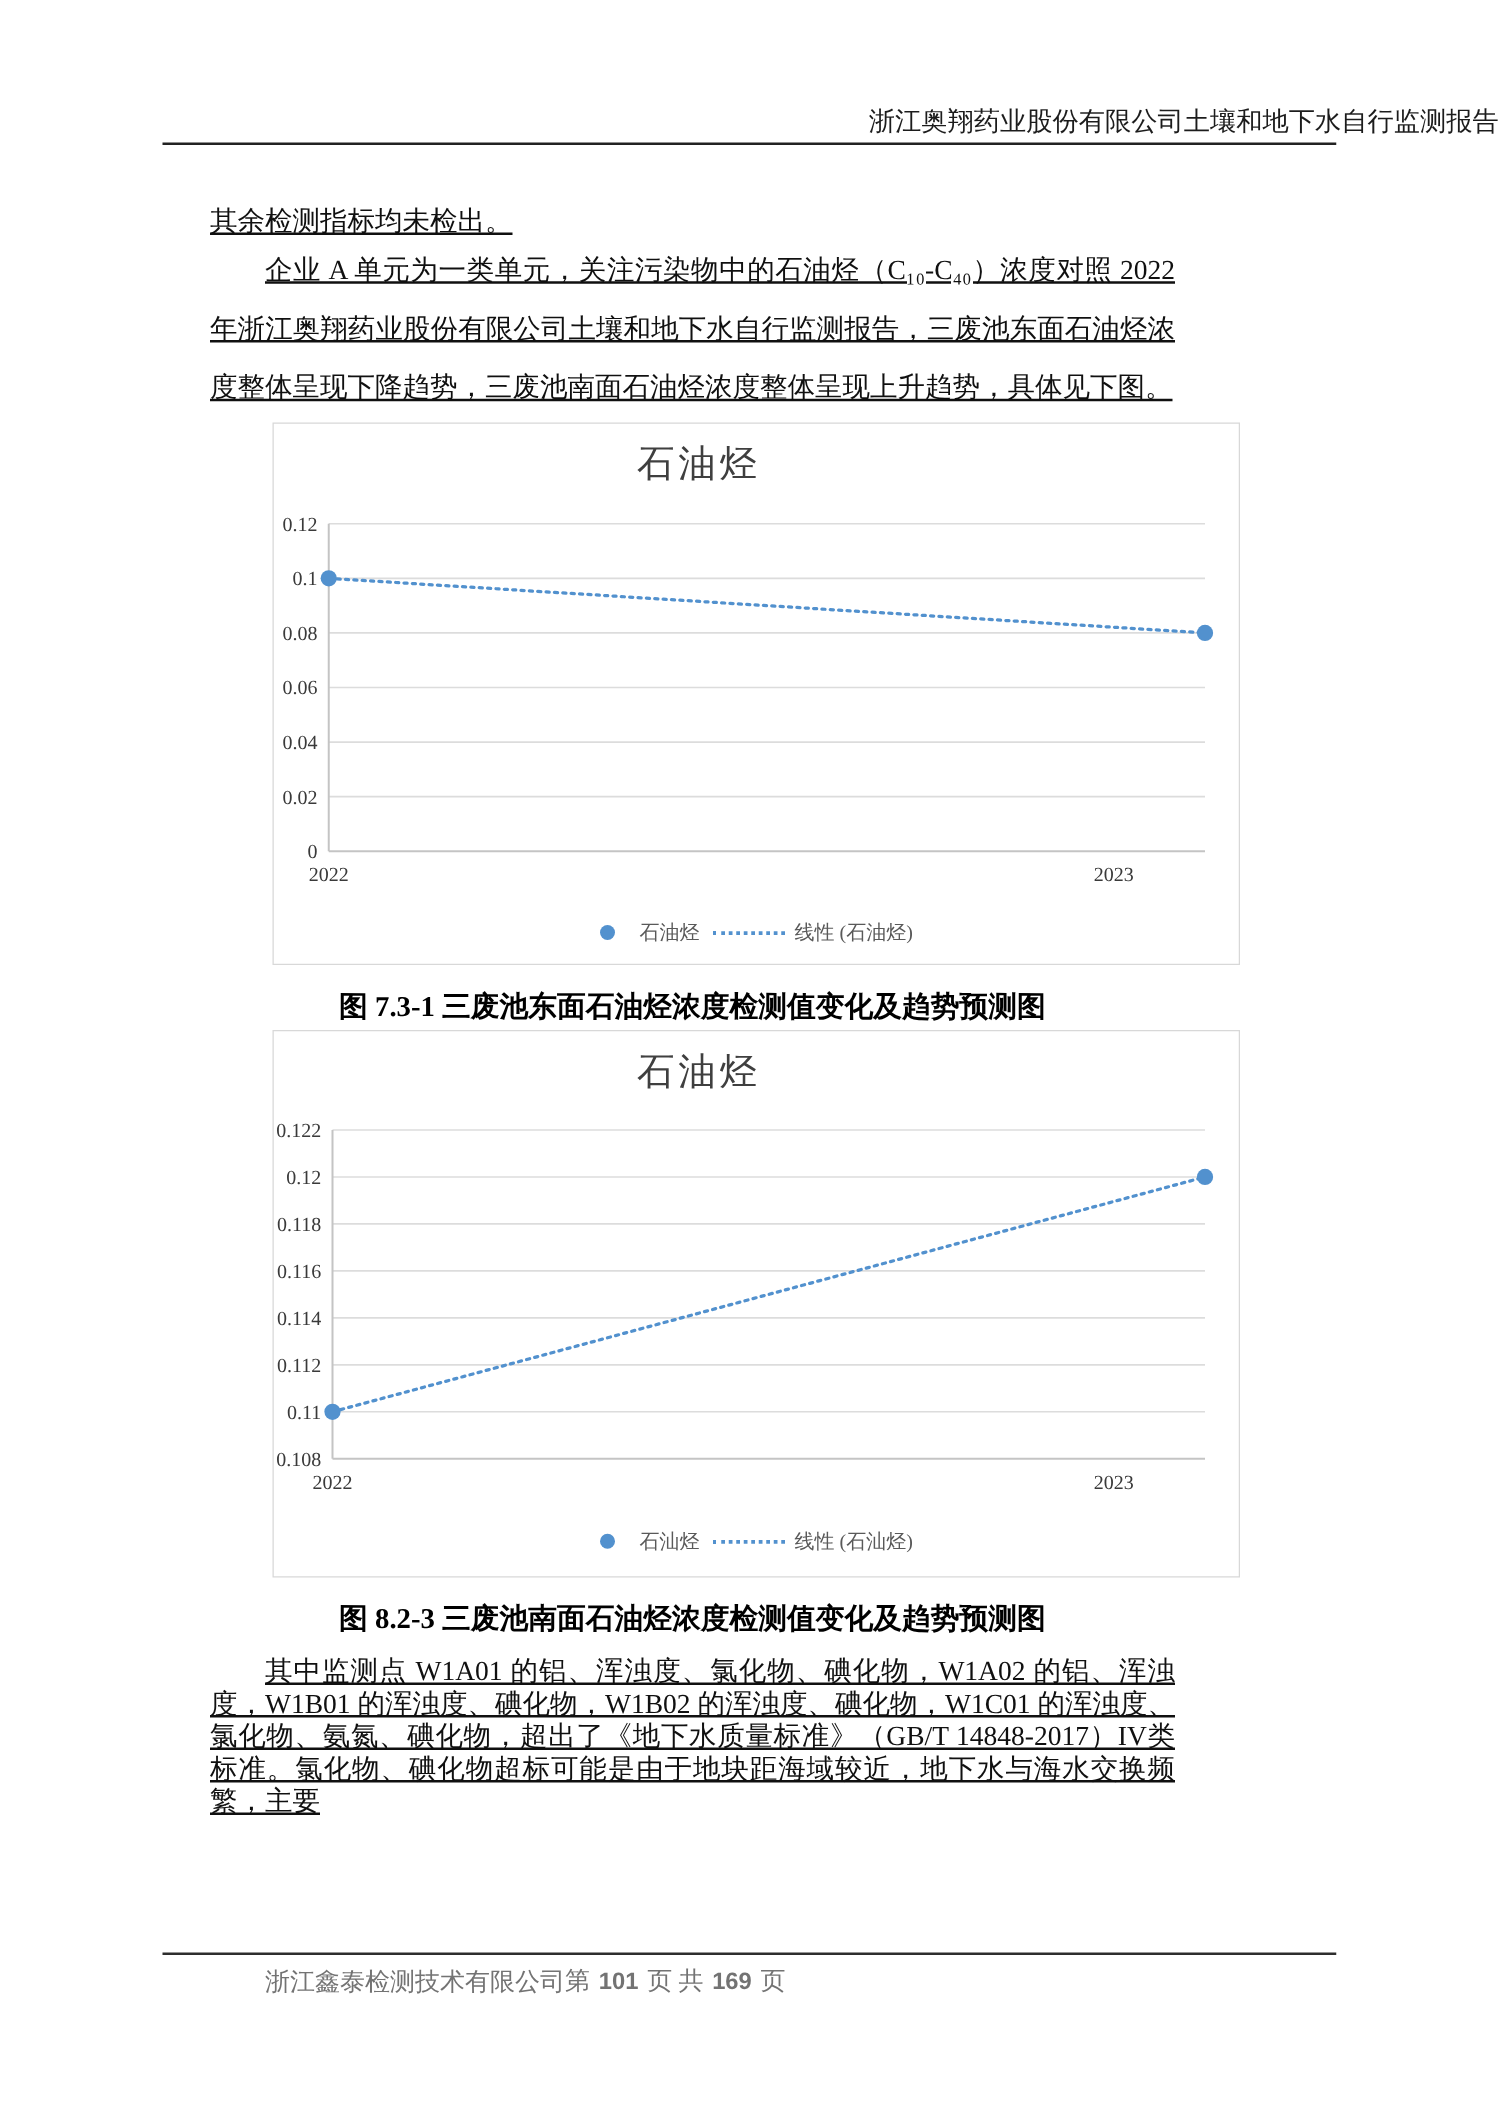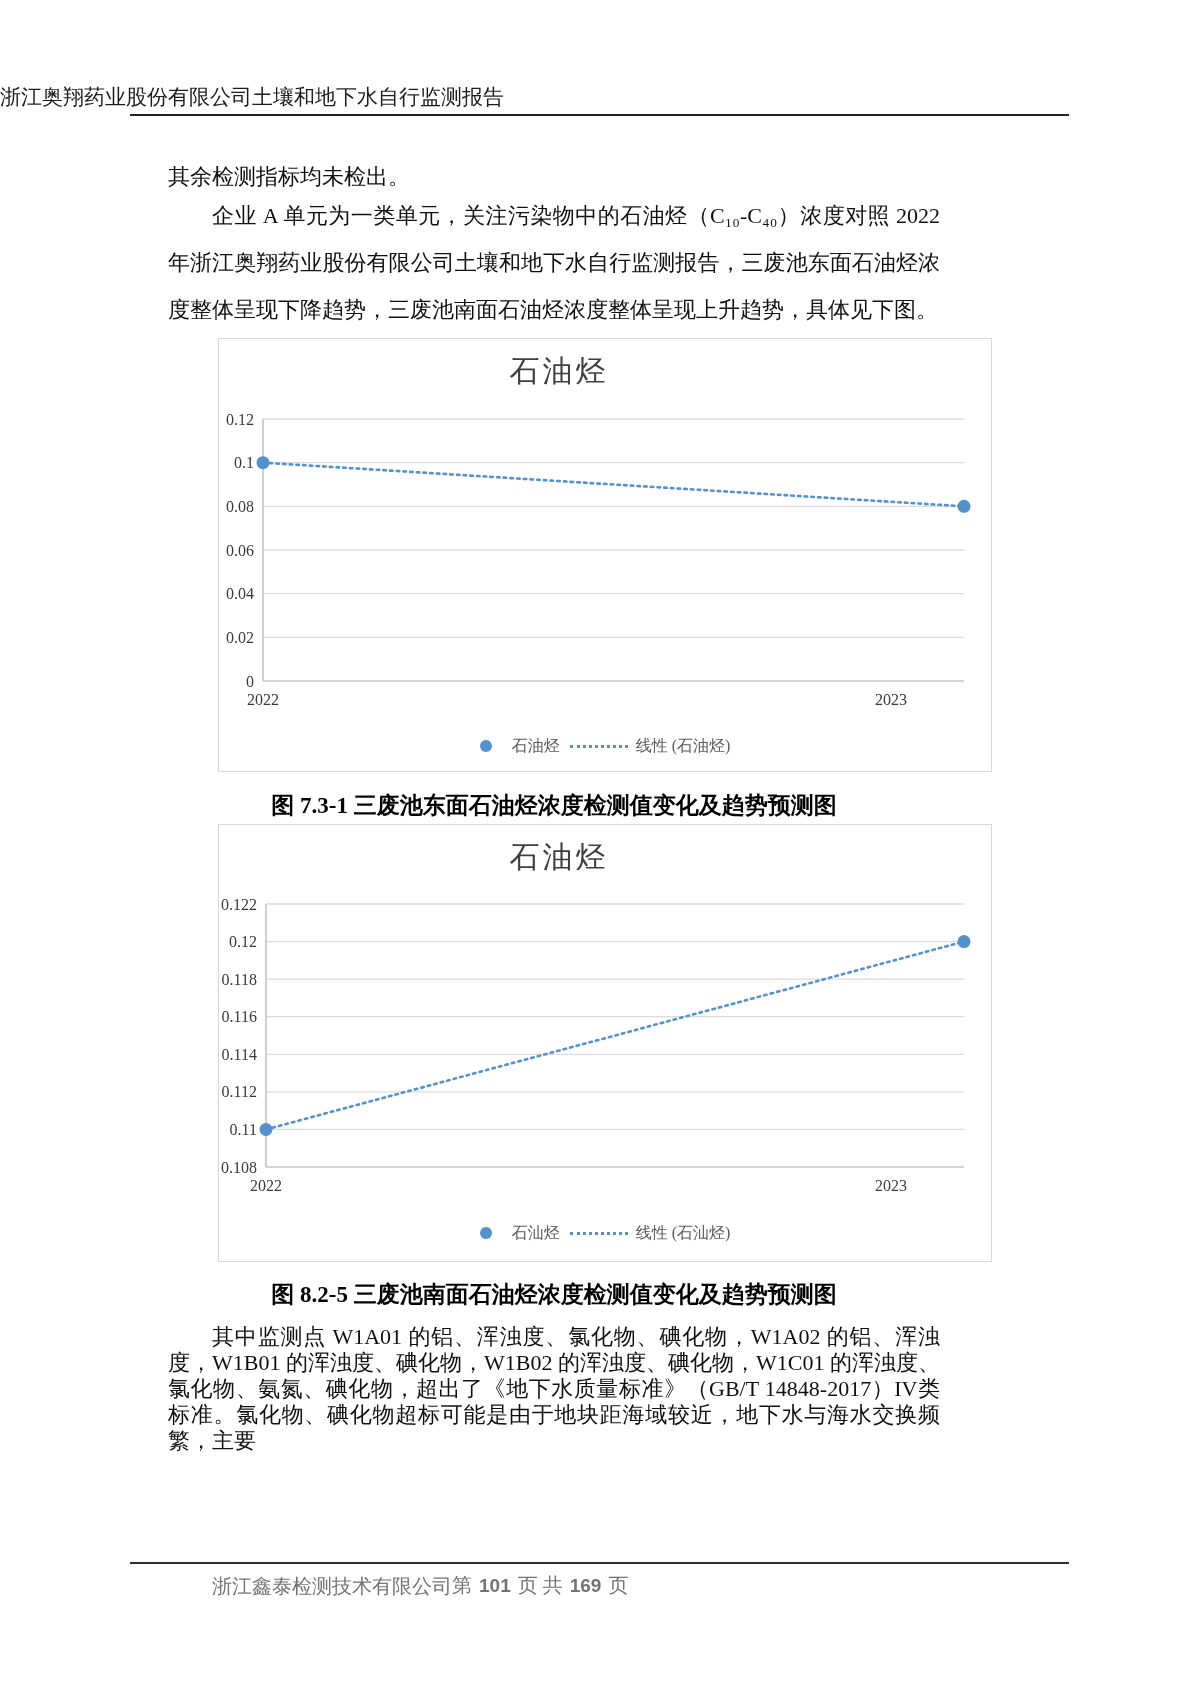--- a/index.html
+++ b/index.html
@@ -1,26 +1,26 @@
 <!DOCTYPE html>
 <html style="--accent: #5291CE;"><head>
 <meta charset="utf-8">
 <style>
   html,body{margin:0;padding:0;background:#ffffff;}
   .page{position:relative;width:1199px;height:1696px;background:#fff;overflow:hidden;
         font-family:"Liberation Serif","DejaVu Serif",serif;color:#111;}
 
   
-  .doc-header-title{position:absolute;top:85px;left:0;width:100%;text-align:left;
+  .doc-header-title{position:absolute;top:85px;left:0;width:100%;text-align:right;
         font-size:21px;line-height:25px;color:#1c1c1c;}
   .header-rule{position:absolute;top:114px;left:130px;width:939px;border-top:2.5px solid #222;}
 
   
   .para{position:absolute;left:168px;width:772px;margin:0;font-size:22px;color:#101010;
-        text-align:justify;}
+        text-align:justify;text-decoration:underline;}
   .p1{top:162px;line-height:30px;text-align:left;}
   .p2{top:192px;line-height:47px;text-indent:44px;}
   .p3{top:1324px;line-height:26px;text-indent:44px;}
 
   
   .chart-box{position:absolute;left:218px;width:774px;background:#fff;margin:0;
         border:1.5px solid #D8D8D8;box-sizing:border-box;padding-left:17px;}
   #fig1{top:338px;height:434px;}
   #fig2{top:824px;height:438px;}
   .chart-box svg{position:absolute;left:0;top:0;}
@@ -122,21 +122,21 @@
         <circle cx="47" cy="304.4285714285714" r="6.5" class="marker"></circle>
         <circle cx="745" cy="116.57142857142861" r="6.5" class="marker"></circle>
       </svg>
     <div class="legend">
       <span class="legend-marker"></span>
       <span class="legend-label">石汕烃</span>
       <span class="legend-line"></span>
       <span class="legend-label">线性 (石汕烃)</span>
     </div>
   </figure>
-  <p class="caption" id="cap2">图 8.2-5 三废池南面石油烃浓度检测值变化及趋势预测图</p>
+  <p class="caption" id="cap2">图 8.2-3 三废池南面石油烃浓度检测值变化及趋势预测图</p>
 
   <p class="para p3">其中监测点 W1A01 的铝、浑浊度、氯化物、碘化物，W1A02 的铝、浑浊度，W1B01 的浑浊度、碘化物，W1B02 的浑浊度、碘化物，W1C01 的浑浊度、氯化物、氨氮、碘化物，超出了《地下水质量标准》（GB/T 14848-2017）IV类标准。氯化物、碘化物超标可能是由于地块距海域较近，地下水与海水交换频繁，主要</p>
 
   <div class="footer-rule"></div>
   <div class="doc-footer">
     <span>浙江鑫泰检测技术有限公司</span>
     <span class="page-info">
       <span>第</span>
       <b>101</b>
       <span>页 共</span>

